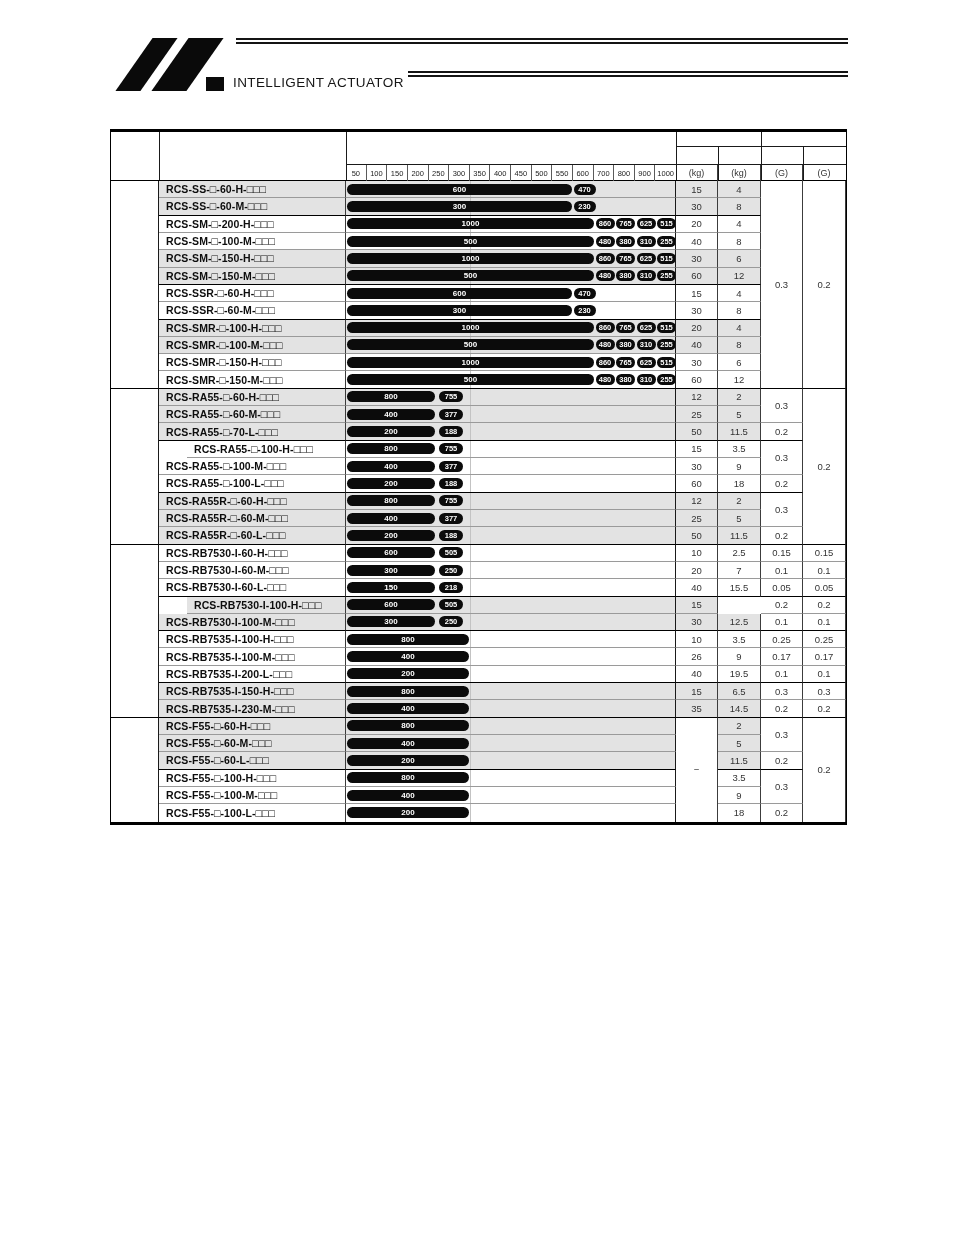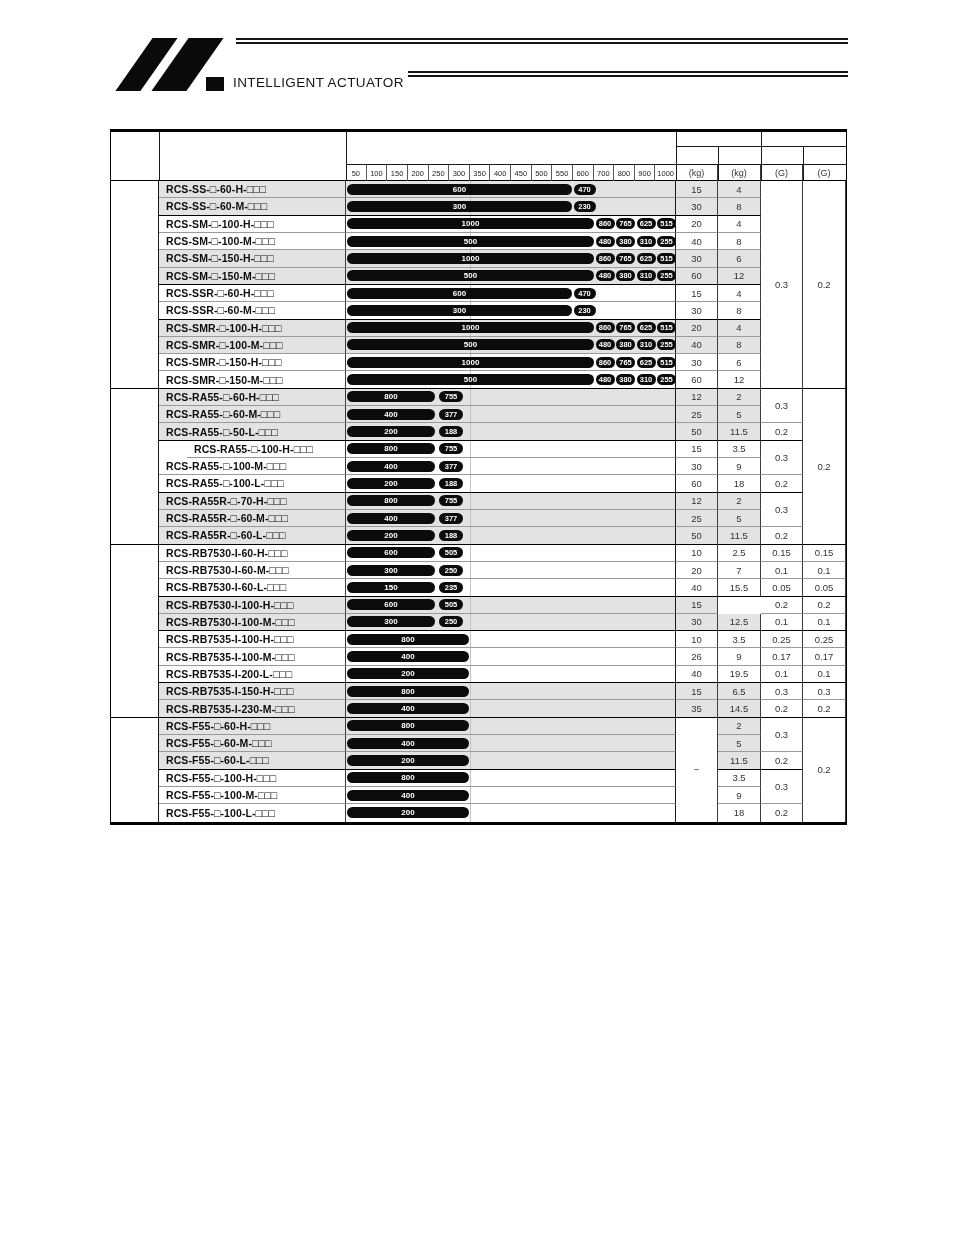--- a/index.html
+++ b/index.html
@@ -127,21 +127,21 @@
         </div>
         <div class="cell c-num shade" style="grid-area: 1 / 4 / span 1;">15</div>
         <div class="cell c-num shade" style="grid-area: 1 / 5 / span 1;">4</div>
         <div class="cell c-model shade bm" style="grid-area: 2 / 2 / span 1;">RCS-SS-□-60-M-□□□</div>
         <div class="cell c-chart shade bm" style="grid-area: 2 / 3 / span 1;">
           <div class="bar bar-long">300</div>
           <div class="bub bub-long">230</div>
         </div>
         <div class="cell c-num shade bm" style="grid-area: 2 / 4 / span 1;">30</div>
         <div class="cell c-num shade bm" style="grid-area: 2 / 5 / span 1;">8</div>
-        <div class="cell c-model" style="grid-area: 3 / 2 / span 1;">RCS-SM-□-100-H-□□□</div>
+        <div class="cell c-model" style="grid-area: 3 / 2 / span 1;">RCS-SM-□-200-H-□□□</div>
         <div class="cell c-chart" style="grid-area: 3 / 3 / span 1;">
           <div class="bar bar-xlong">1000</div>
           <div class="bub bub-xlong">860</div>
           <div class="bub bub-xlong">765</div>
           <div class="bub bub-xlong">625</div>
           <div class="bub bub-xlong">515</div>
         </div>
         <div class="cell c-num" style="grid-area: 3 / 4 / span 1;">20</div>
         <div class="cell c-num" style="grid-area: 3 / 5 / span 1;">4</div>
         <div class="cell c-model" style="grid-area: 4 / 2 / span 1;">RCS-SM-□-100-M-□□□</div>
@@ -235,21 +235,21 @@
         </div>
         <div class="cell c-num shade" style="grid-area: 13 / 4 / span 1;">12</div>
         <div class="cell c-num shade" style="grid-area: 13 / 5 / span 1;">2</div>
         <div class="cell c-model shade" style="grid-area: 14 / 2 / span 1;">RCS-RA55-□-60-M-□□□</div>
         <div class="cell c-chart shade" style="grid-area: 14 / 3 / span 1;">
           <div class="bar bar-short">400</div>
           <div class="bub bub-short">377</div>
         </div>
         <div class="cell c-num shade" style="grid-area: 14 / 4 / span 1;">25</div>
         <div class="cell c-num shade" style="grid-area: 14 / 5 / span 1;">5</div>
-        <div class="cell c-model shade bm" style="grid-area: 15 / 2 / span 1;">RCS-RA55-□-50-L-□□□</div>
+        <div class="cell c-model shade bm" style="grid-area: 15 / 2 / span 1;">RCS-RA55-□-70-L-□□□</div>
         <div class="cell c-chart shade bm" style="grid-area: 15 / 3 / span 1;">
           <div class="bar bar-short">200</div>
           <div class="bub bub-short">188</div>
         </div>
         <div class="cell c-num shade bm" style="grid-area: 15 / 4 / span 1;">50</div>
         <div class="cell c-num shade bm" style="grid-area: 15 / 5 / span 1;">11.5</div>
         <div class="cell c-model" style="grid-area: 16 / 2 / span 1; margin-left: 28px;">RCS-RA55-□-100-H-□□□</div>
         <div class="cell c-chart" style="grid-area: 16 / 3 / span 1;">
           <div class="bar bar-short">800</div>
           <div class="bub bub-short">755</div>
@@ -263,21 +263,21 @@
         </div>
         <div class="cell c-num" style="grid-area: 17 / 4 / span 1;">30</div>
         <div class="cell c-num" style="grid-area: 17 / 5 / span 1;">9</div>
         <div class="cell c-model bm" style="grid-area: 18 / 2 / span 1;">RCS-RA55-□-100-L-□□□</div>
         <div class="cell c-chart bm" style="grid-area: 18 / 3 / span 1;">
           <div class="bar bar-short">200</div>
           <div class="bub bub-short">188</div>
         </div>
         <div class="cell c-num bm" style="grid-area: 18 / 4 / span 1;">60</div>
         <div class="cell c-num bm" style="grid-area: 18 / 5 / span 1;">18</div>
-        <div class="cell c-model shade" style="grid-area: 19 / 2 / span 1;">RCS-RA55R-□-70-H-□□□</div>
+        <div class="cell c-model shade" style="grid-area: 19 / 2 / span 1;">RCS-RA55R-□-60-H-□□□</div>
         <div class="cell c-chart shade" style="grid-area: 19 / 3 / span 1;">
           <div class="bar bar-short">800</div>
           <div class="bub bub-short">755</div>
         </div>
         <div class="cell c-num shade" style="grid-area: 19 / 4 / span 1;">12</div>
         <div class="cell c-num shade" style="grid-area: 19 / 5 / span 1;">2</div>
         <div class="cell c-model shade" style="grid-area: 20 / 2 / span 1;">RCS-RA55R-□-60-M-□□□</div>
         <div class="cell c-chart shade" style="grid-area: 20 / 3 / span 1;">
           <div class="bar bar-short">400</div>
           <div class="bub bub-short">377</div>
@@ -301,25 +301,25 @@
         <div class="cell c-model" style="grid-area: 23 / 2 / span 1;">RCS-RB7530-I-60-M-□□□</div>
         <div class="cell c-chart" style="grid-area: 23 / 3 / span 1;">
           <div class="bar bar-short">300</div>
           <div class="bub bub-short">250</div>
         </div>
         <div class="cell c-num" style="grid-area: 23 / 4 / span 1;">20</div>
         <div class="cell c-num" style="grid-area: 23 / 5 / span 1;">7</div>
         <div class="cell c-model bm" style="grid-area: 24 / 2 / span 1;">RCS-RB7530-I-60-L-□□□</div>
         <div class="cell c-chart bm" style="grid-area: 24 / 3 / span 1;">
           <div class="bar bar-short">150</div>
-          <div class="bub bub-short">235</div>
+          <div class="bub bub-short">218</div>
         </div>
         <div class="cell c-num bm" style="grid-area: 24 / 4 / span 1;">40</div>
         <div class="cell c-num bm" style="grid-area: 24 / 5 / span 1;">15.5</div>
-        <div class="cell c-model shade" style="grid-area: 25 / 2 / span 1;">RCS-RB7530-I-100-H-□□□</div>
+        <div class="cell c-model shade" style="grid-area: 25 / 2 / span 1; margin-left: 28px;">RCS-RB7530-I-100-H-□□□</div>
         <div class="cell c-chart shade" style="grid-area: 25 / 3 / span 1;">
           <div class="bar bar-short">600</div>
           <div class="bub bub-short">505</div>
         </div>
         <div class="cell c-num shade" style="grid-area: 25 / 4 / span 1;">15</div>
         <div class="cell c-num shade" style="grid-area: 25 / 5 / span 1; margin-top: 44px;">5.5</div>
         <div class="cell c-model shade bm" style="grid-area: 26 / 2 / span 1;">RCS-RB7530-I-100-M-□□□</div>
         <div class="cell c-chart shade bm" style="grid-area: 26 / 3 / span 1;">
           <div class="bar bar-short">300</div>
           <div class="bub bub-short">250</div>

